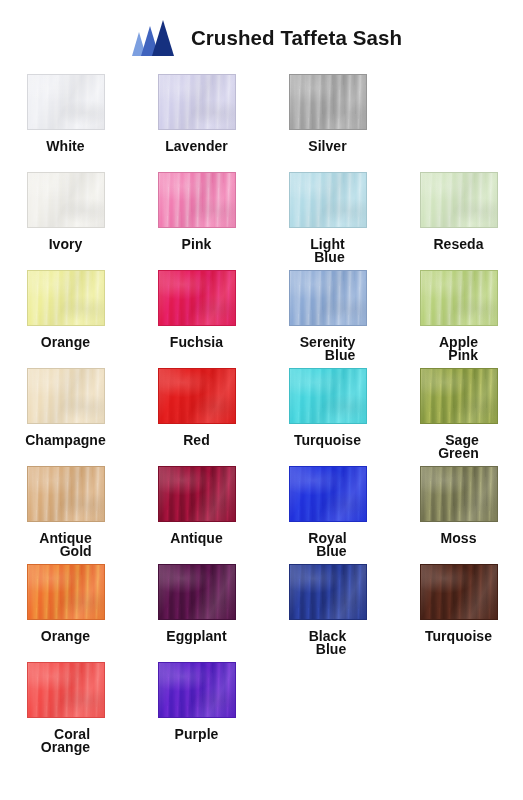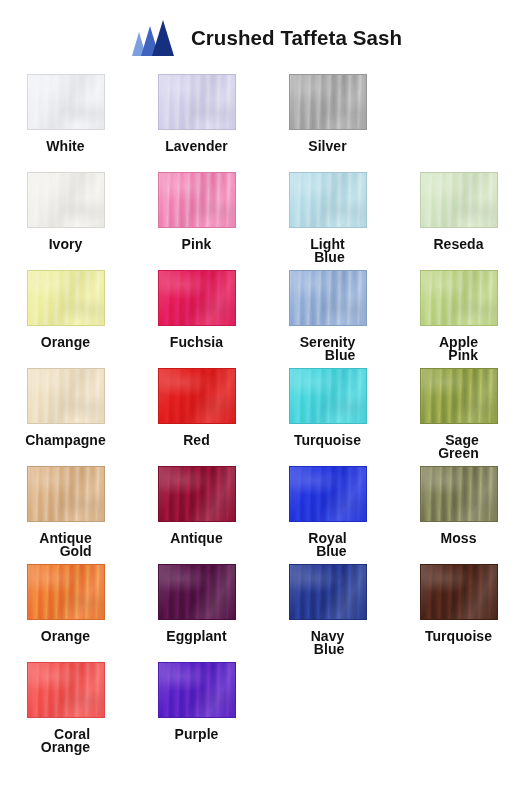--- a/index.html
+++ b/index.html
@@ -233,21 +233,21 @@
     <div class="cell">
       <div class="swatch" style="background-color: rgb(239, 117, 49);"></div>
       <div class="swatch-label">Orange</div>
     </div>
     <div class="cell">
       <div class="swatch" style="background-color: rgb(79, 18, 66);"></div>
       <div class="swatch-label">Eggplant</div>
     </div>
     <div class="cell">
       <div class="swatch" style="background-color: rgb(36, 54, 138);"></div>
-      <div class="swatch-label">Navy
+      <div class="swatch-label">Black
 Blue</div>
     </div>
     <div class="cell">
       <div class="swatch" style="background-color: rgb(74, 35, 24);"></div>
       <div class="swatch-label">Turquoise</div>
     </div>
   </div>
 
   <div class="row">
     <div class="cell">

